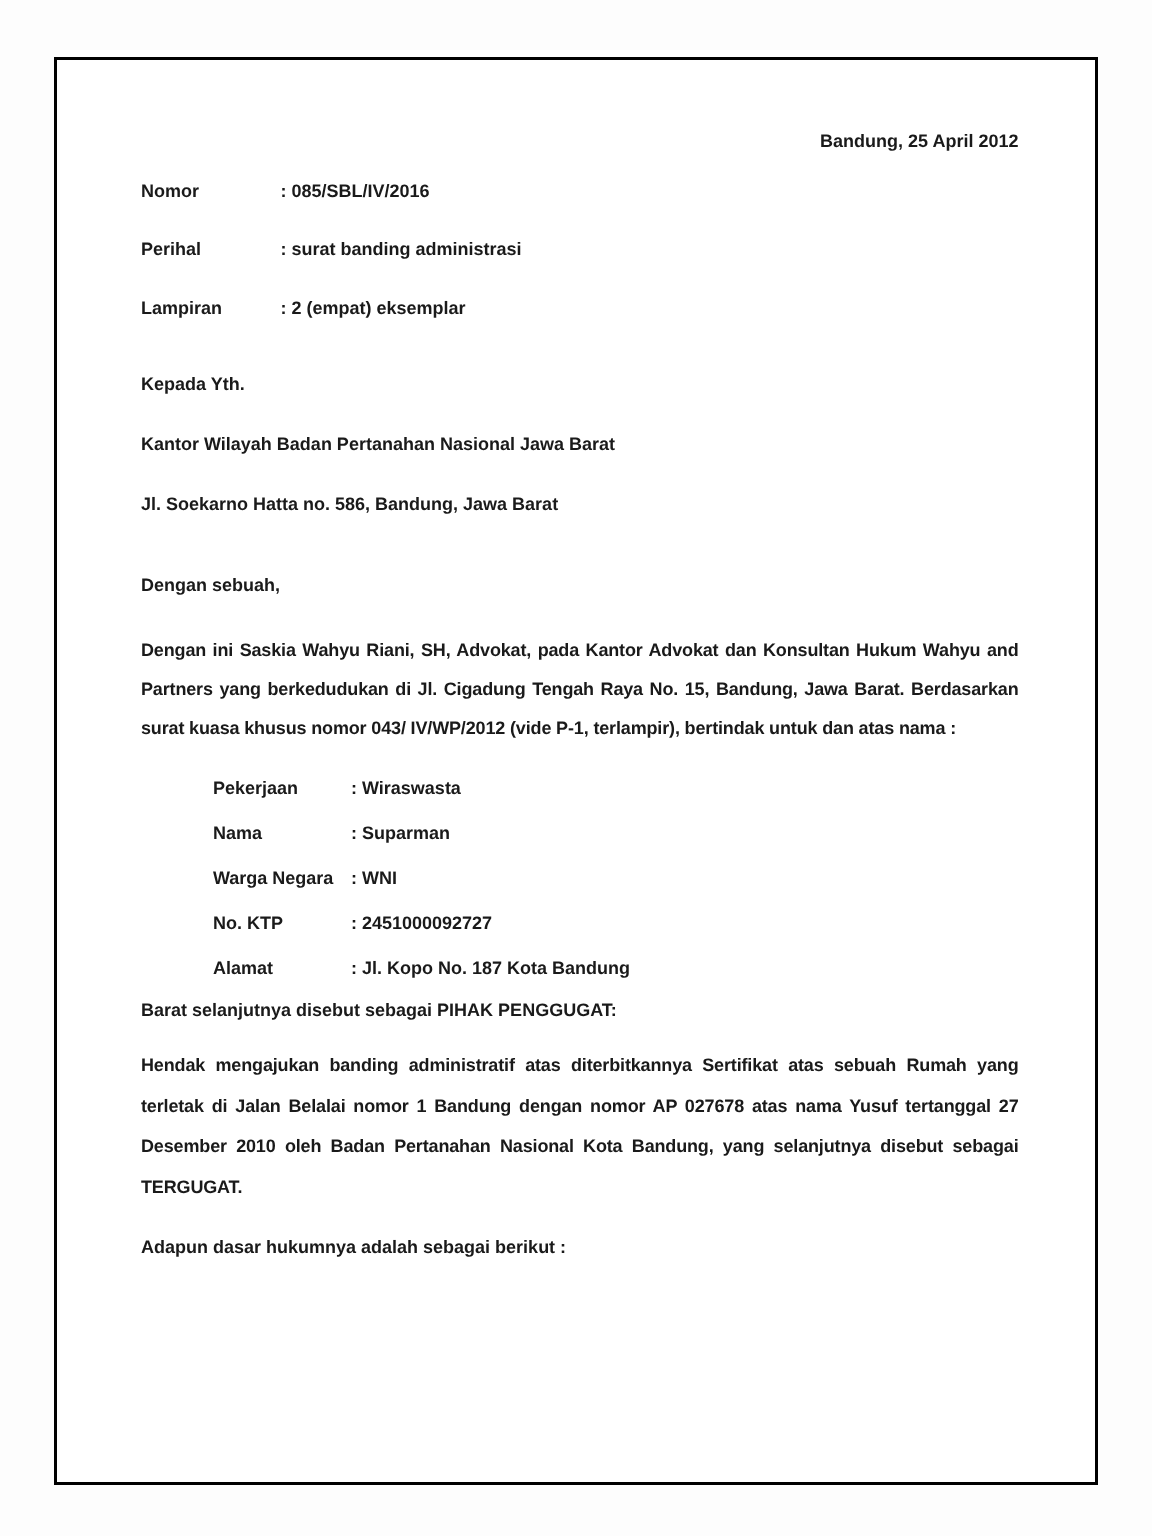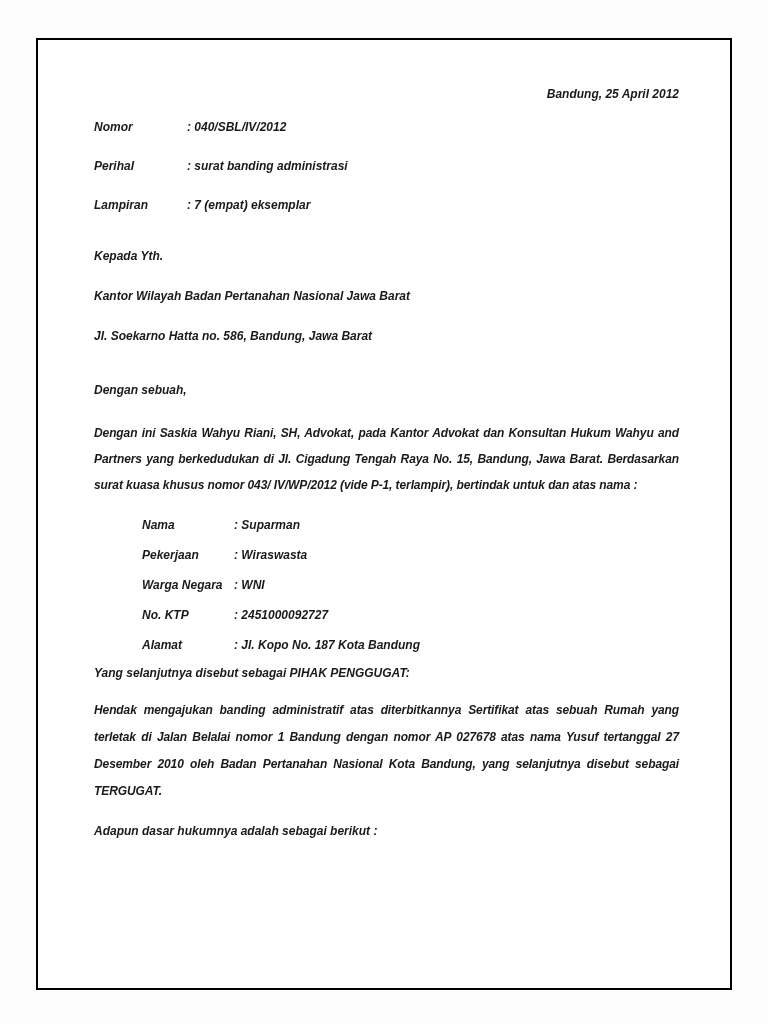--- a/index.html
+++ b/index.html
@@ -19,21 +19,20 @@
     top: 38px;
     width: 696px;
     height: 952px;
     border: 2px solid #000;
     background: #ffffff;
   }
   .content {
     padding: 46px 51px 0 56px;
     font-size: 12px;
     font-weight: bold;
-    font-style: italic;
   }
   .date { text-align: right; line-height: 16px; margin-bottom: 17px; }
   .meta-block { margin-bottom: 35px; }
   .meta-row { display: flex; line-height: 16px; margin-bottom: 23px; align-items: center; }
   .meta-row .lbl { width: 93px; flex: none; }
   .recipient { margin-bottom: 38px; }
   .recipient-line { line-height: 16px; margin-bottom: 24px; }
   .salutation { line-height: 16px; margin-bottom: 22px; }
   .para { margin: 0; line-height: 26px; text-align: justify; letter-spacing: -0.1px; }
   .body-para { line-height: 27px; }
@@ -48,67 +47,67 @@
 <body>
 
 <div class="sheet">
   <div class="content">
 
     <div class="date">Bandung, 25 April 2012</div>
 
     <div class="meta-block">
       <div class="meta-row">
         <span class="lbl">Nomor</span>
-        <span class="val">: 040/SBL/IV/2012</span>
+        <span class="val">: 085/SBL/IV/2016</span>
       </div>
       <div class="meta-row">
         <span class="lbl">Perihal</span>
         <span class="val">: surat banding administrasi</span>
       </div>
       <div class="meta-row">
         <span class="lbl">Lampiran</span>
-        <span class="val">: 7 (empat) eksemplar</span>
+        <span class="val">: 2 (empat) eksemplar</span>
       </div>
     </div>
 
     <div class="recipient">
       <div class="recipient-line">Kepada Yth.</div>
       <div class="recipient-line">Kantor Wilayah Badan Pertanahan Nasional Jawa Barat</div>
       <div class="recipient-line">Jl. Soekarno Hatta no. 586, Bandung, Jawa Barat</div>
     </div>
 
     <div class="salutation">Dengan sebuah,</div>
 
     <p class="para">Dengan ini Saskia Wahyu Riani, SH, Advokat, pada Kantor Advokat dan Konsultan Hukum Wahyu and Partners yang berkedudukan di Jl. Cigadung Tengah Raya No. 15, Bandung, Jawa Barat. Berdasarkan surat kuasa khusus nomor 043/ IV/WP/2012 (vide P-1, terlampir), bertindak untuk dan atas nama :</p>
 
     <div class="identity">
       <div class="id-row">
+        <span class="lbl">Pekerjaan</span>
+        <span class="val">: Wiraswasta</span>
+      </div>
+      <div class="id-row">
         <span class="lbl">Nama</span>
         <span class="val">: Suparman</span>
-      </div>
-      <div class="id-row">
-        <span class="lbl">Pekerjaan</span>
-        <span class="val">: Wiraswasta</span>
       </div>
       <div class="id-row">
         <span class="lbl">Warga Negara</span>
         <span class="val">: WNI</span>
       </div>
       <div class="id-row">
         <span class="lbl">No. KTP</span>
         <span class="val">: 2451000092727</span>
       </div>
       <div class="id-row">
         <span class="lbl">Alamat</span>
         <span class="val">: Jl. Kopo No. 187 Kota Bandung</span>
       </div>
     </div>
 
     <div class="penggugat">
-      <span>Yang selanjutnya disebut sebagai </span><span class="emph">PIHAK PENGGUGAT:</span>
+      <span>Barat selanjutnya disebut sebagai </span><span class="emph">PIHAK PENGGUGAT:</span>
     </div>
 
     <p class="para body-para">
       <span>Hendak mengajukan banding administratif atas diterbitkannya Sertifikat atas sebuah Rumah yang terletak di Jalan Belalai nomor 1 Bandung dengan nomor AP 027678 atas nama Yusuf tertanggal 27 Desember 2010 oleh Badan Pertanahan Nasional Kota Bandung, yang selanjutnya disebut sebagai </span><span class="emph">TERGUGAT.</span>
     </p>
 
     <div class="closing">Adapun dasar hukumnya adalah sebagai berikut :</div>
 
   </div>
 </div>

